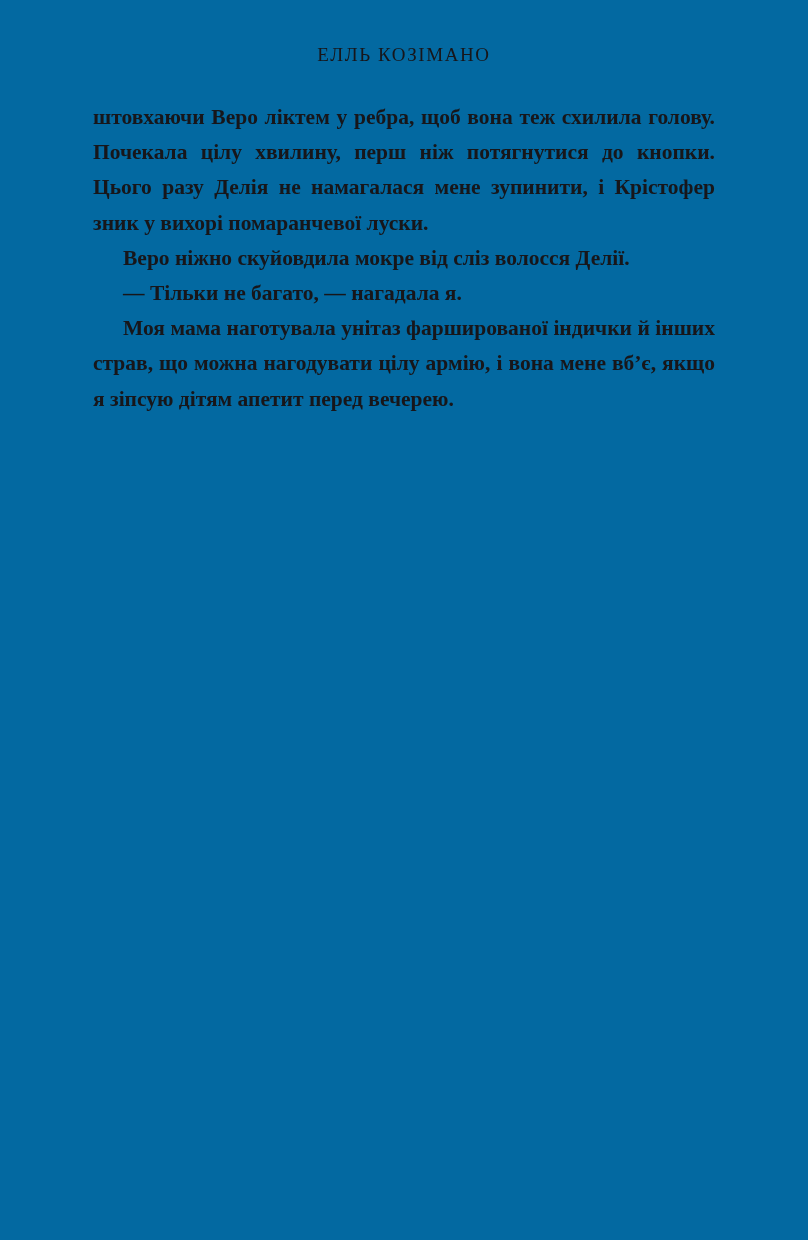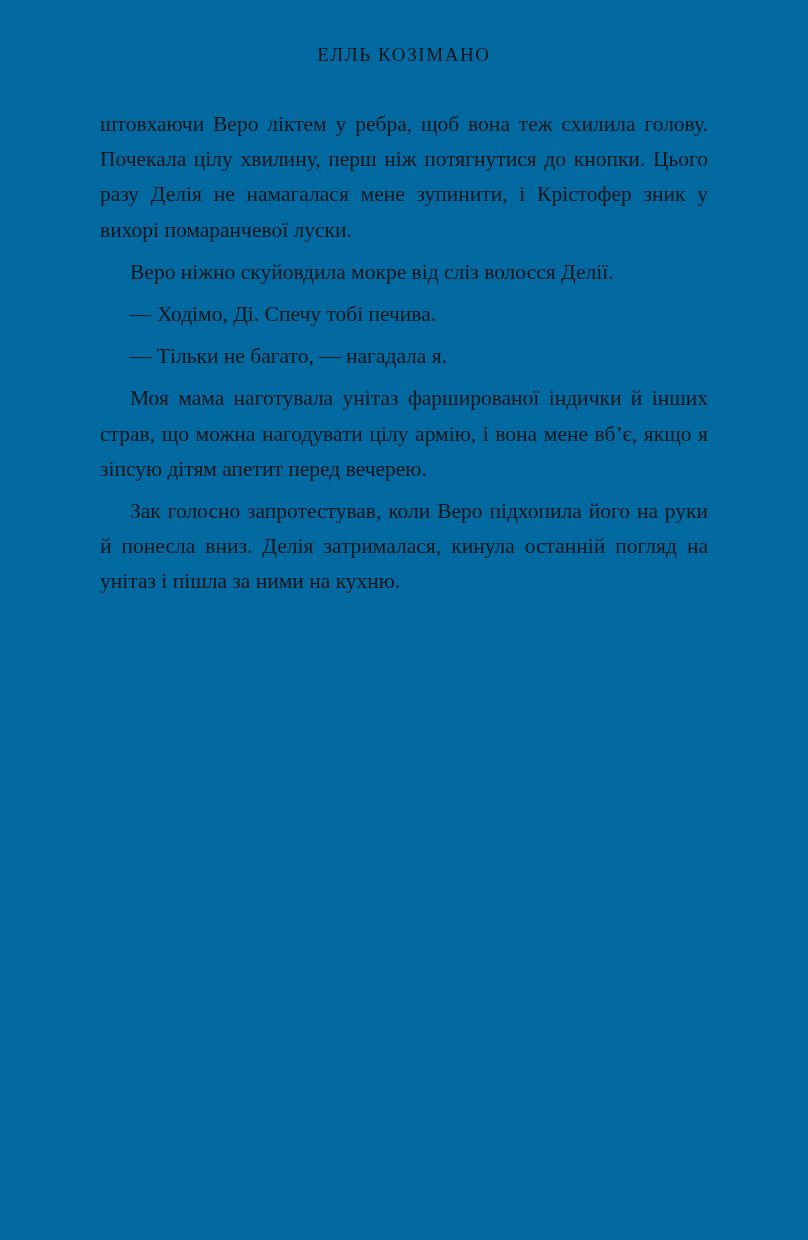--- a/index.html
+++ b/index.html
@@ -34,40 +34,39 @@
     left: 93px;
     width: 622px;
     font-size: 21.5px;
     line-height: 35.2px;
     text-align: justify;
     text-justify: inter-word;
     color: #17161a;
     hyphens: manual;
   }
   .body-text p {
-    margin: 7px;
+    margin: 0;
     text-indent: 0;
+    font-weight: bold;
   }
   .body-text p.indent {
     text-indent: 30px;
   }
   
   .body-text p {
     text-align-last: left;
   }
 </style>
 </head>
 <body>
 
 <div class="page">
 
   <div class="running-head">Елль Козімано</div>
 
   <div class="body-text">
     <p>штовхаючи Веро ліктем у ребра, щоб вона теж схилила голову. Почекала цілу хвилину, перш ніж потягнутися до кнопки. Цього разу Делія не намагалася мене зупинити, і Крістофер зник у вихорі помаранчевої луски.</p>
     <p class="indent">Веро ніжно скуйовдила мокре від сліз волосся Делії.</p>
-    <p class="indent">— Ходімо, Ді. Спечу тобі печива.</p>
     <p class="indent">— Тільки не багато, — нагадала я.</p>
     <p class="indent">Моя мама наготувала унітаз фаршированої індички й інших страв, що можна нагодувати цілу армію, і вона мене вб’є, якщо я зіпсую дітям апетит перед вечерею.</p>
-    <p class="indent">Зак голосно запротестував, коли Веро підхопила його на руки й понесла вниз. Делія затрималася, кинула останній погляд на унітаз і пішла за ними на кухню.</p>
   </div>
 
 </div>
 
 </body></html>

